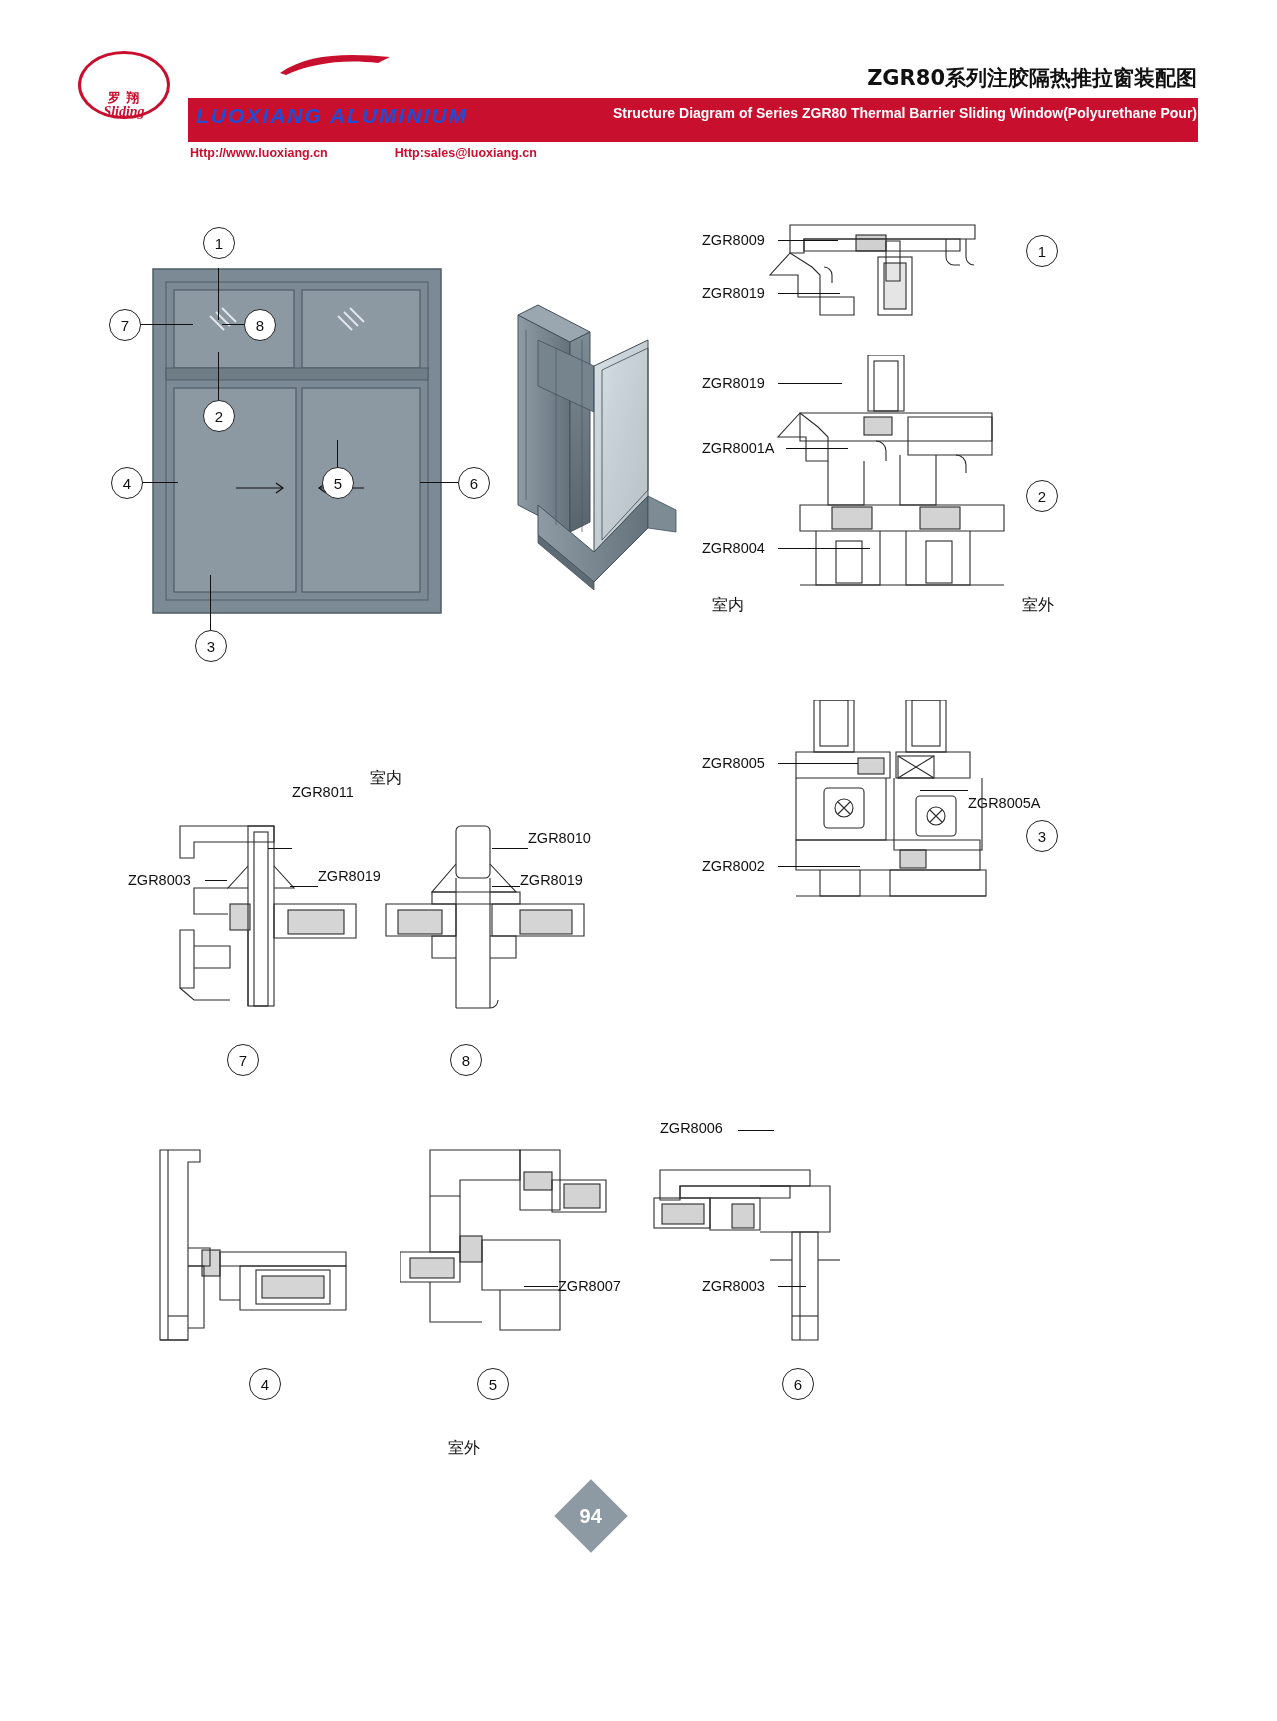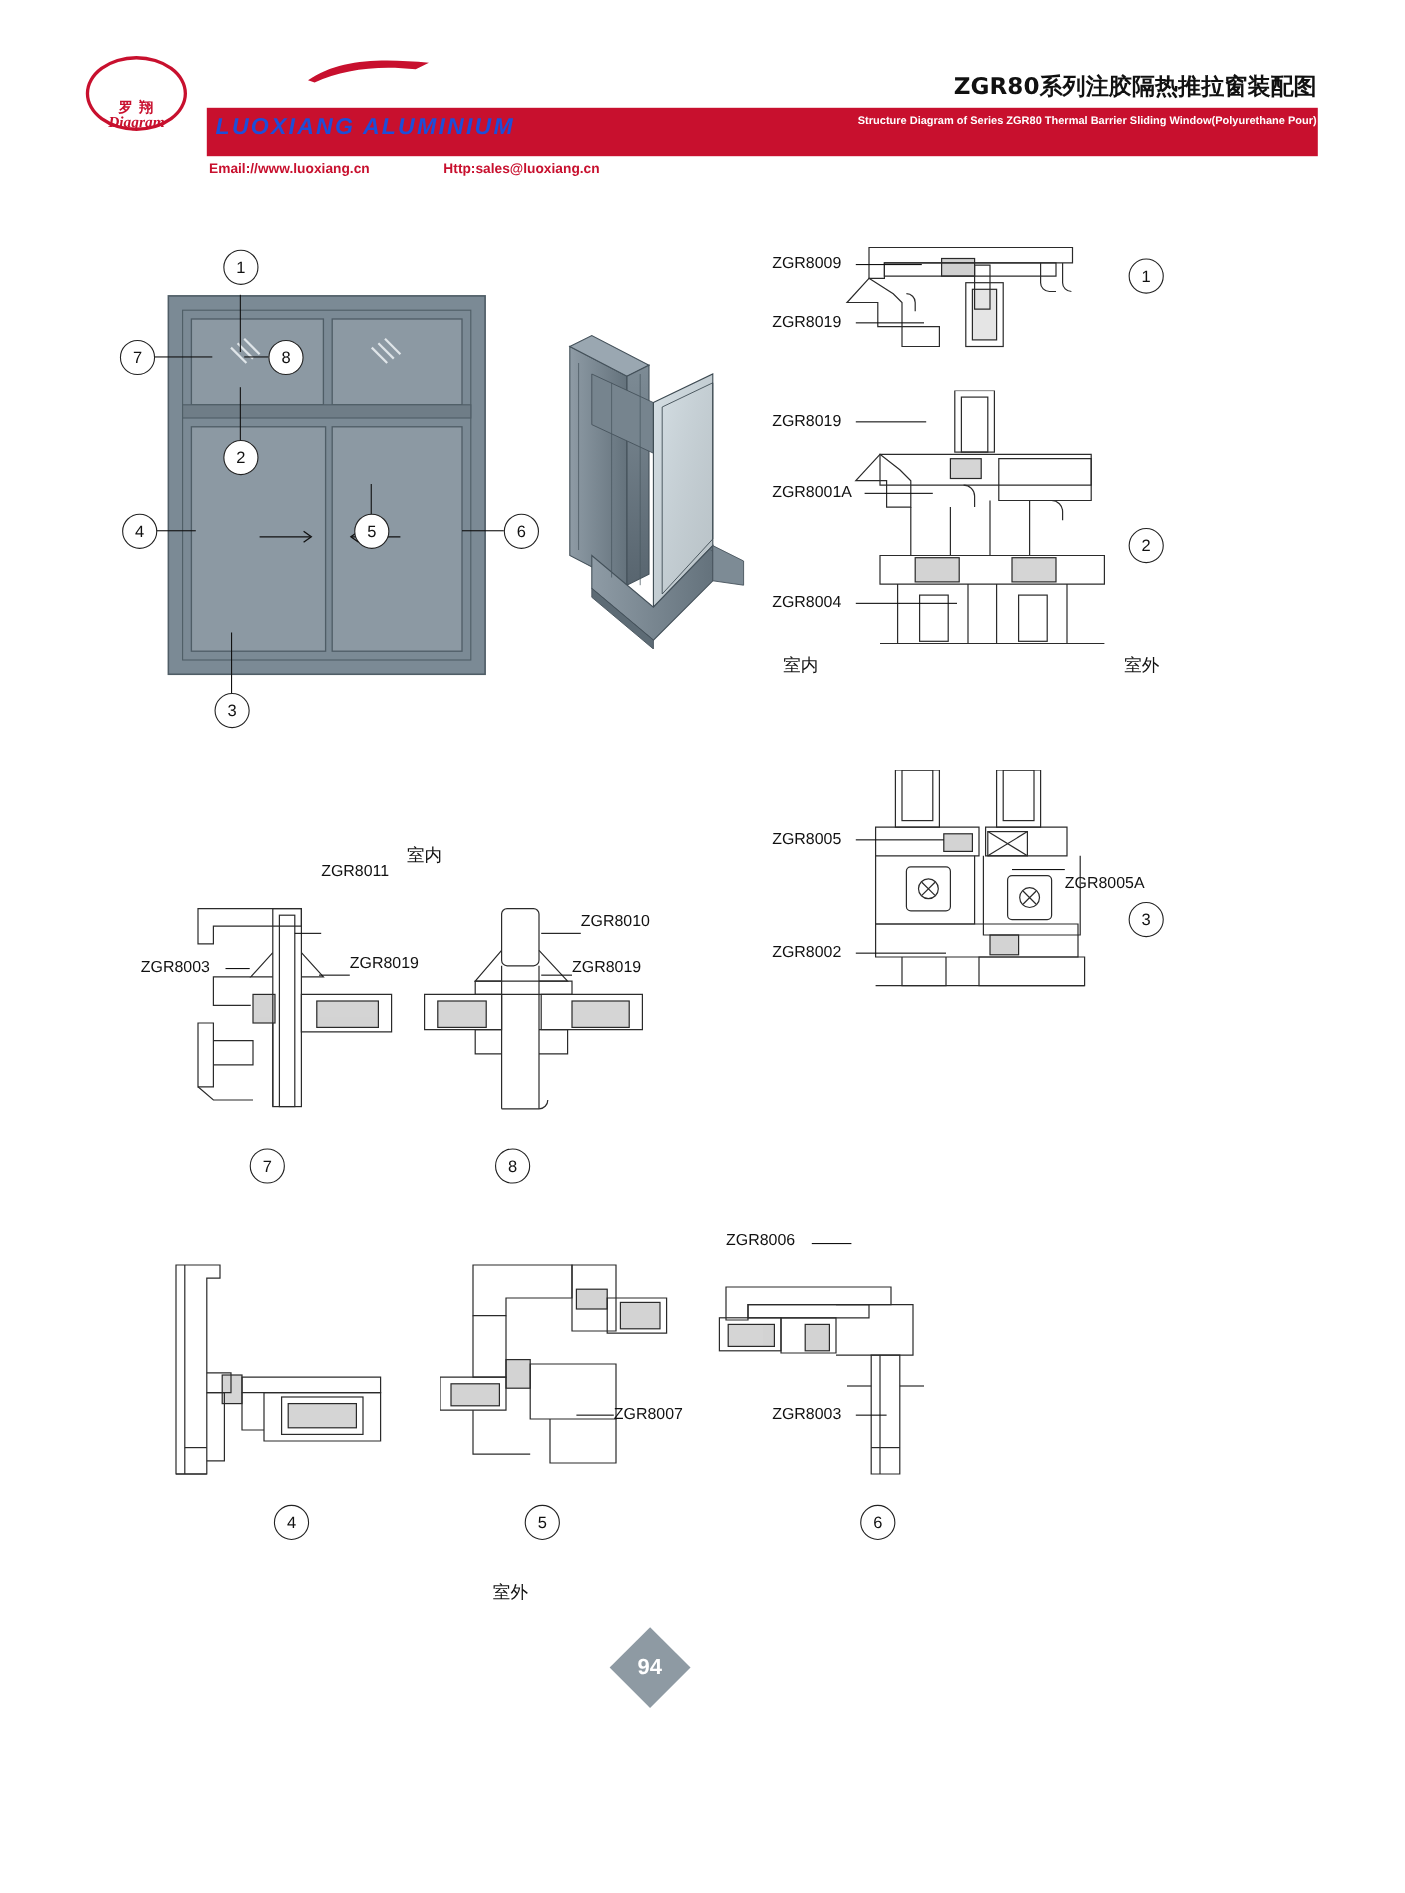--- a/index.html
+++ b/index.html
@@ -41,21 +41,21 @@
     color:#1d4ed8;font-size:21px;font-weight:bold;font-style:italic;letter-spacing:2px;
     font-family:"Liberation Sans", sans-serif;
   }
   .title-cn{
     position:absolute;right:80px;top:64px;
     font-size:21px;font-weight:bold;color:#111;
     font-family:"DejaVu Sans", sans-serif;
   }
   .title-en{
     position:absolute;right:80px;top:105px;
-    color:#fff;font-size:10px;font-weight:bold;
+    color:#fff;font-size:14px;font-weight:bold;
   }
   .contact{
     position:absolute;left:190px;top:146px;
     font-size:12.5px;color:#c8102e;font-weight:bold;
   }
   .contact .sep{display:inline-block;width:60px;}
   
   .callout{
     position:absolute;width:30px;height:30px;border:1.4px solid #222;border-radius:50%;
     background:#fff;display:flex;align-items:center;justify-content:center;
@@ -90,35 +90,35 @@
 <body>
 
 <div class="header">
 
   <div class="red-bar"></div>
 
   <div class="logo-wrap">
     <div class="logo-seal">
       <div class="seal-inner">
         <div class="seal-cn">罗 翔</div>
-        <div class="seal-en">Diagram</div>
+        <div class="seal-en">Sliding</div>
       </div>
     </div>
     <svg class="logo-swoosh" viewBox="0 0 120 26">
       <path d="M2 22 C 30 2, 70 2, 112 6 L 100 12 C 66 8, 34 12, 8 24 Z" fill="#c8102e"></path>
     </svg>
   </div>
 
   <div class="logo-en">LUOXIANG ALUMINIUM</div>
 
   <div class="title-cn">ZGR80系列注胶隔热推拉窗装配图</div>
   <div class="title-en">Structure Diagram of Series ZGR80 Thermal Barrier Sliding Window(Polyurethane Pour)</div>
 
   <div class="contact">
-    <span>Email://www.luoxiang.cn</span>
+    <span>Http://www.luoxiang.cn</span>
     <span class="sep"></span>
     <span>Http:sales@luoxiang.cn</span>
   </div>
 </div>
 
 <div class="elev">
   <svg width="290" height="346" viewBox="0 0 290 346">
     <rect x="1" y="1" width="288" height="344" fill="#7b8a95" stroke="#4f5d66" stroke-width="1.5"></rect>
     <rect x="14" y="14" width="262" height="318" fill="#7b8a95" stroke="#4f5d66" stroke-width="1"></rect>
 

